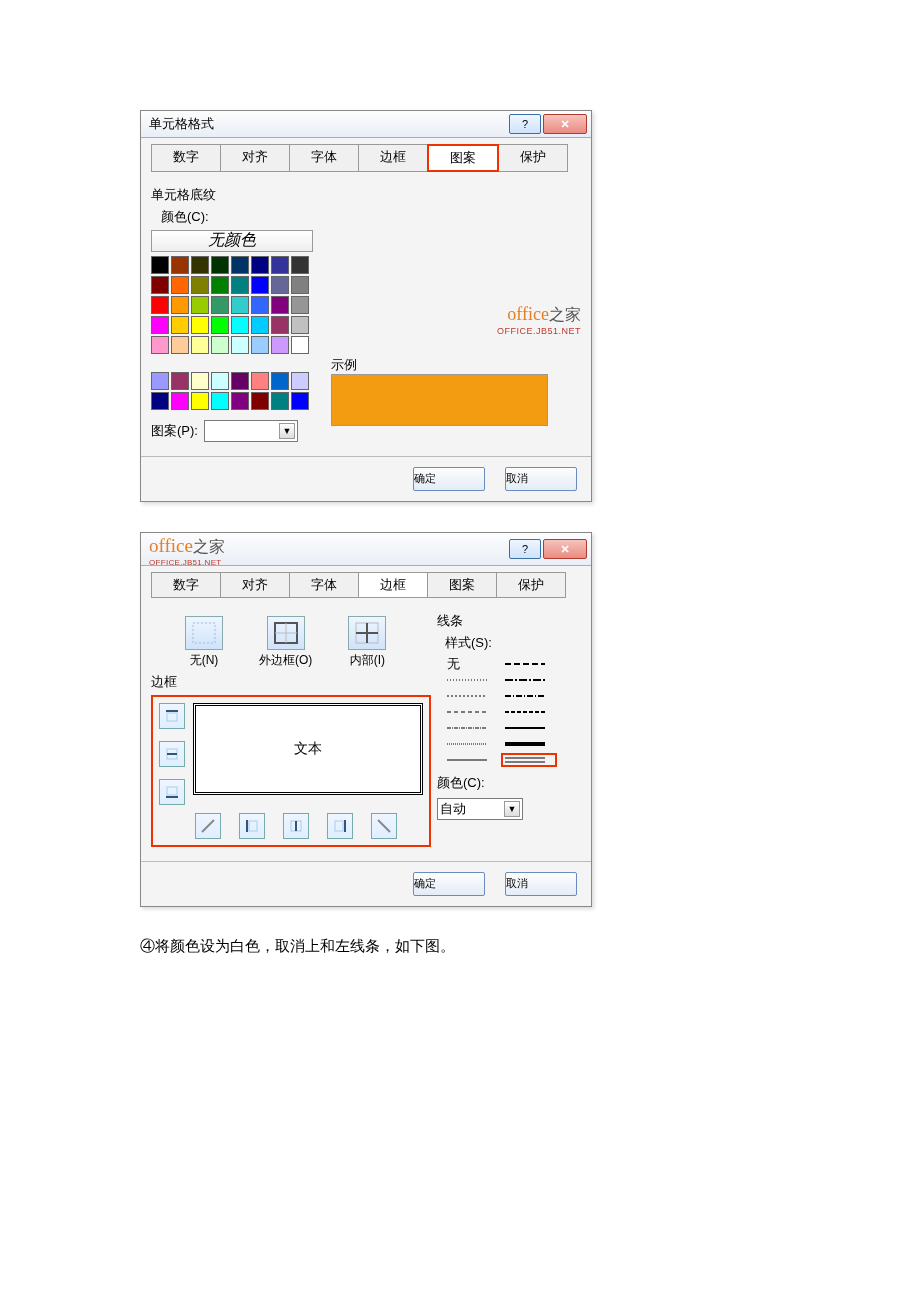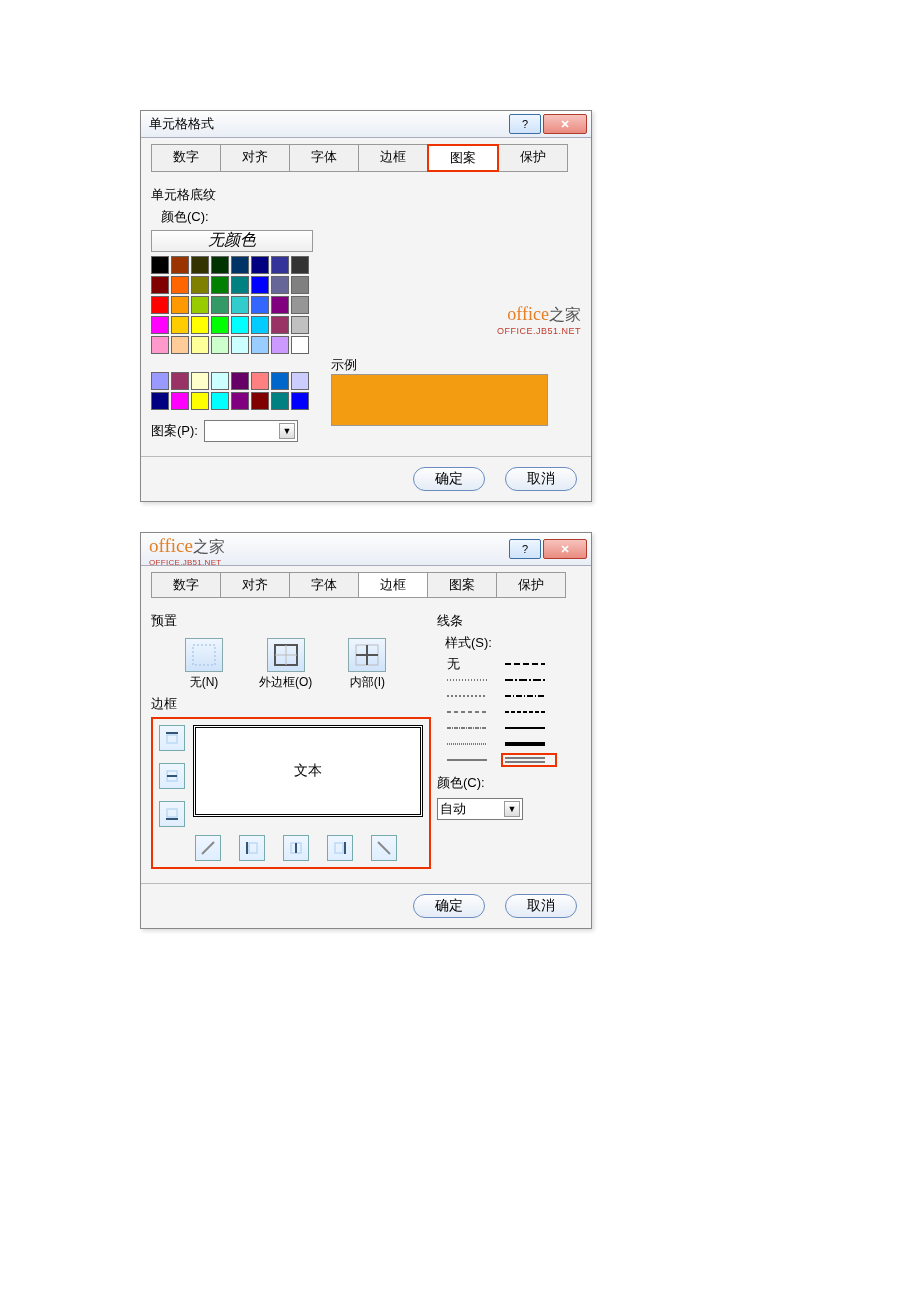--- a/index.html
+++ b/index.html
@@ -153,24 +153,24 @@
     padding: 10px 14px;
     display: flex;
     justify-content: flex-end;
     gap: 20px;
     background: #f4f4f4;
   }
   .btn {
     min-width: 70px;
     height: 22px;
     border: 1px solid #6a8bbf;
-    border-radius: 12px;
+    border-radius: 2px;
     background: linear-gradient(#fdfdfd,#e4ecf7);
-    font-size: 14px;
-    text-align: center;
+    font-size: 11px;
+    text-align: left;
     line-height: 20px;
   }
   .instruction {
     font-size: 15px;
     margin: 30px 0 24px 0;
   }
   
   .watermark2 {
     position: absolute;
     left: 8px;
@@ -361,21 +361,20 @@
         <div class="tab">数字</div>
         <div class="tab">对齐</div>
         <div class="tab">字体</div>
         <div class="tab active">边框</div>
         <div class="tab">图案</div>
         <div class="tab">保护</div>
       </div>
 
       <div class="d2-layout">
         <div class="d2-left">
-          <div class="section-label">预置</div>
           <div class="preset-row">
             <div class="preset-item">
               <div class="preset-box">
                   <svg viewBox="0 0 26 24">
                     <rect x="2" y="2" width="22" height="20" fill="none" stroke="#9bd" stroke-dasharray="2,2"></rect>
                   </svg>
                 </div>
               <span>无(N)</span>
             </div>
             <div class="preset-item">
@@ -560,14 +559,15 @@
           </div>
         </div>
       </div>
     </div>
     <div class="dlg-footer">
       <div class="btn">确定</div>
       <div class="btn">取消</div>
     </div>
   </div>
 
+  <div class="instruction">④将颜色设为白色，取消上和左线条，如下图。</div>
 
 </div>
 
 </body></html>

